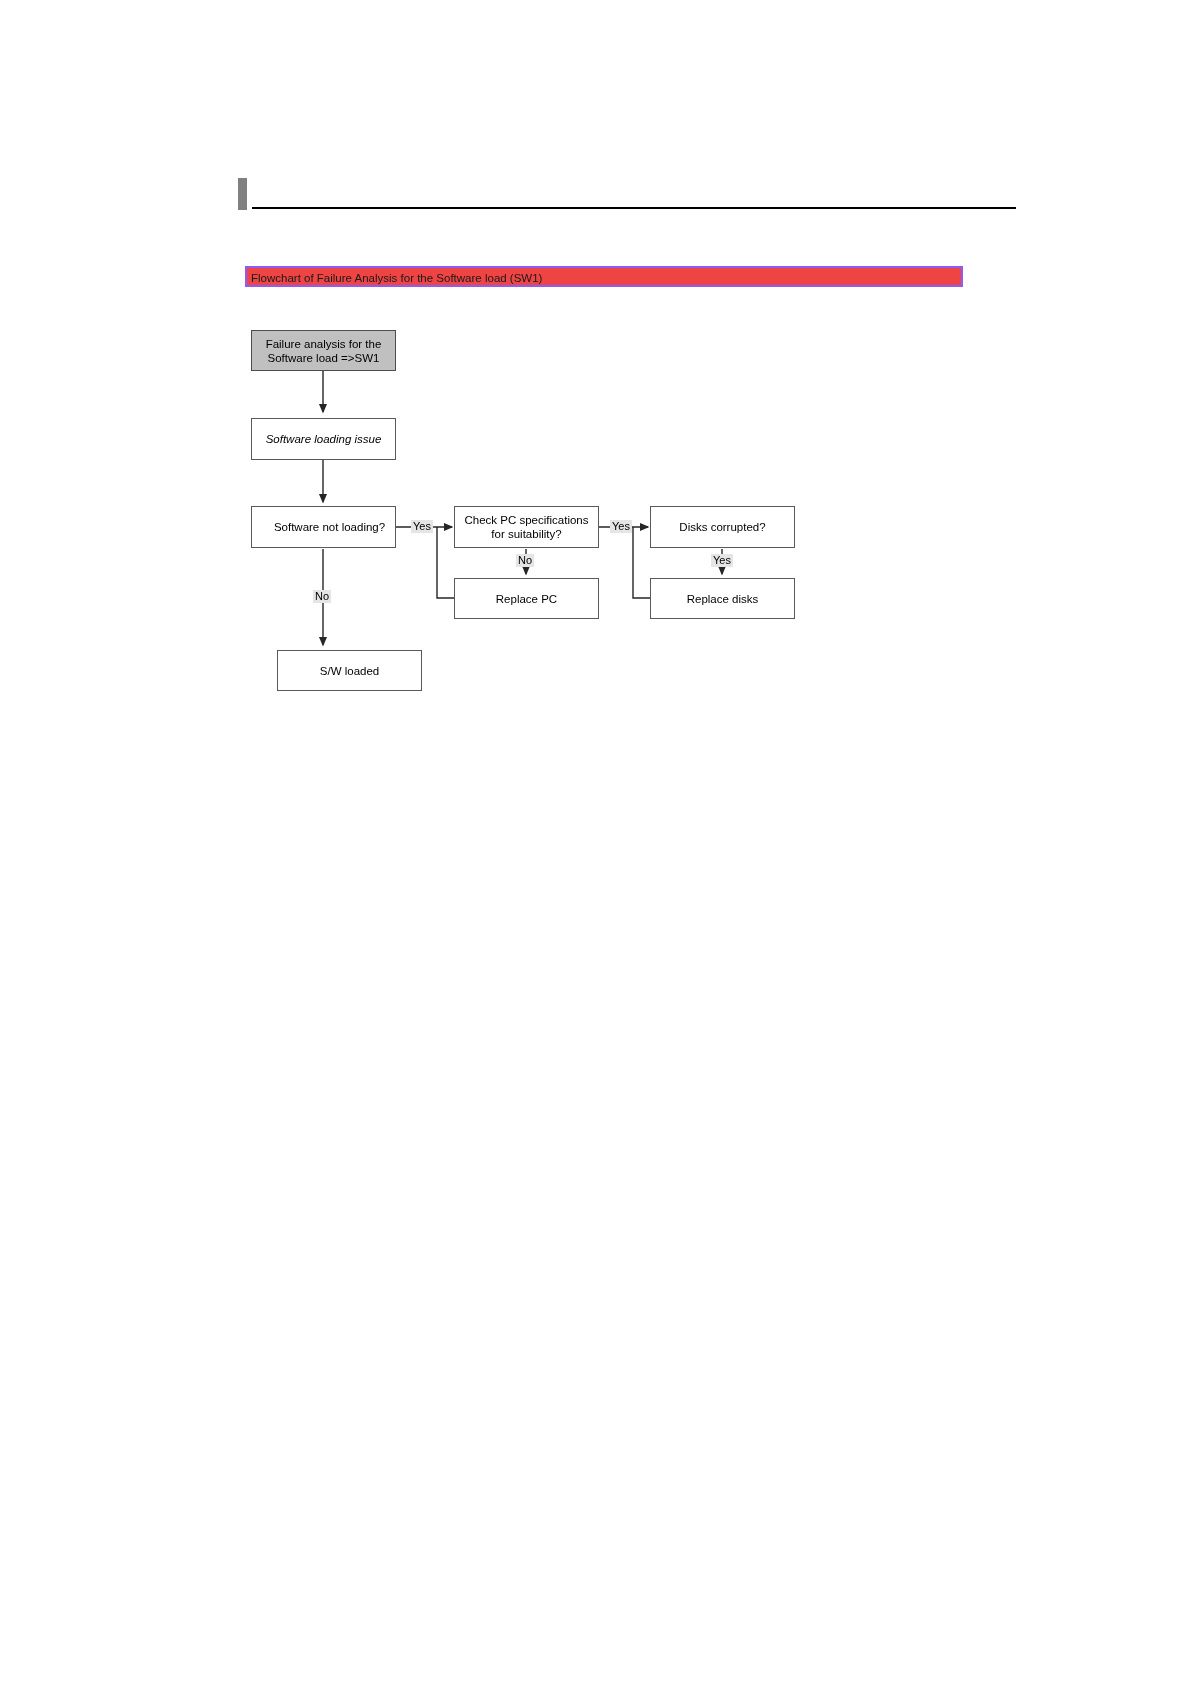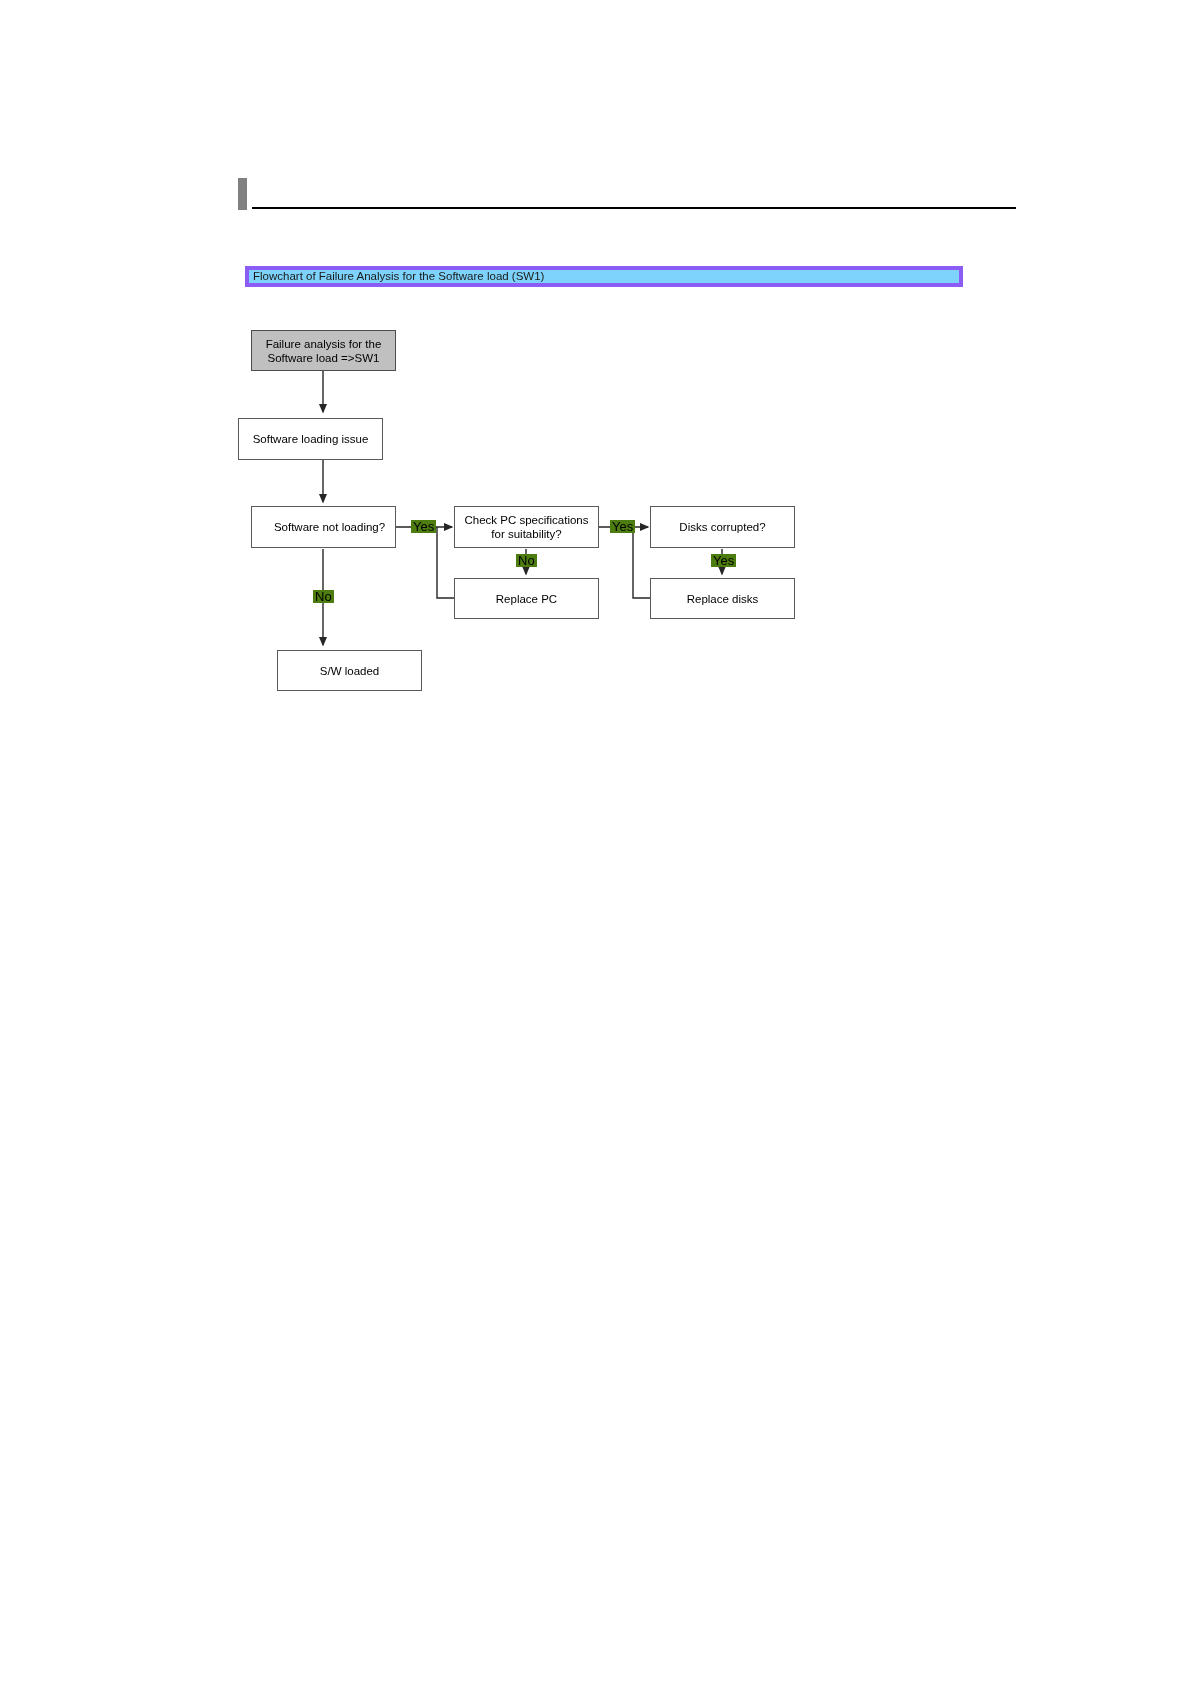--- a/index.html
+++ b/index.html
@@ -41,25 +41,25 @@
     background: #000000;
   }
 
   
   .title-banner {
     position: absolute;
     left: 245px;
     top: 266px;
     width: 718px;
     height: 21px;
-    background: #7dd3fc;
-    border: 4px solid #8b5cf6;
+    background: #ef4444;
+    border: 2px solid #8b5cf6;
     box-sizing: border-box;
     display: flex;
-    align-items: center;
+    align-items: flex-end;
   }
   .title-banner .title-text {
     font-size: 11.5px;
     line-height: 13px;
     padding-left: 4px;
     color: #1a1a1a;
     white-space: nowrap;
   }
 
   
@@ -85,24 +85,24 @@
     color: #000000;
     padding: 2px 4px;
   }
   .node.start {
     background: #c0c0c0;
     border: 1px solid #4d4d4d;
   }
 
   .edge-label {
     position: absolute;
-    font-size: 13px;
+    font-size: 11px;
     line-height: 13px;
     color: #000000;
-    background: #4d7c0f;
+    background: #e5e5e5;
     padding: 0 2px;
     white-space: nowrap;
   }
 
   svg.connectors {
     position: absolute;
     left: 0;
     top: 0;
     width: 1190px;
     height: 1684px;
@@ -149,21 +149,21 @@
     <path d="M633,527 L633,598 L650,598" fill="none" stroke="#262626" stroke-width="1.4"></path>
   </svg>
 
   <div class="node start" style="left:251px; top:330px; width:145px; height:41px;">
     <div>
       <span>Failure analysis for the</span><br>
       <span>Software load =&gt;SW1</span>
     </div>
   </div>
 
-  <div class="node" style="left:238px; top:418px; width:145px; height:42px;">
+  <div class="node" style="left:251px; top:418px; width:145px; height:42px;font-style:italic;">
     <span>Software loading issue</span>
   </div>
 
   <div class="node" style="left:251px; top:506px; width:145px; height:42px;padding-left:16px;">
     <span>Software not loading?</span>
   </div>
 
   <div class="node" style="left:454px; top:506px; width:145px; height:42px;">
     <div>
       <span>Check PC specifications</span><br>

